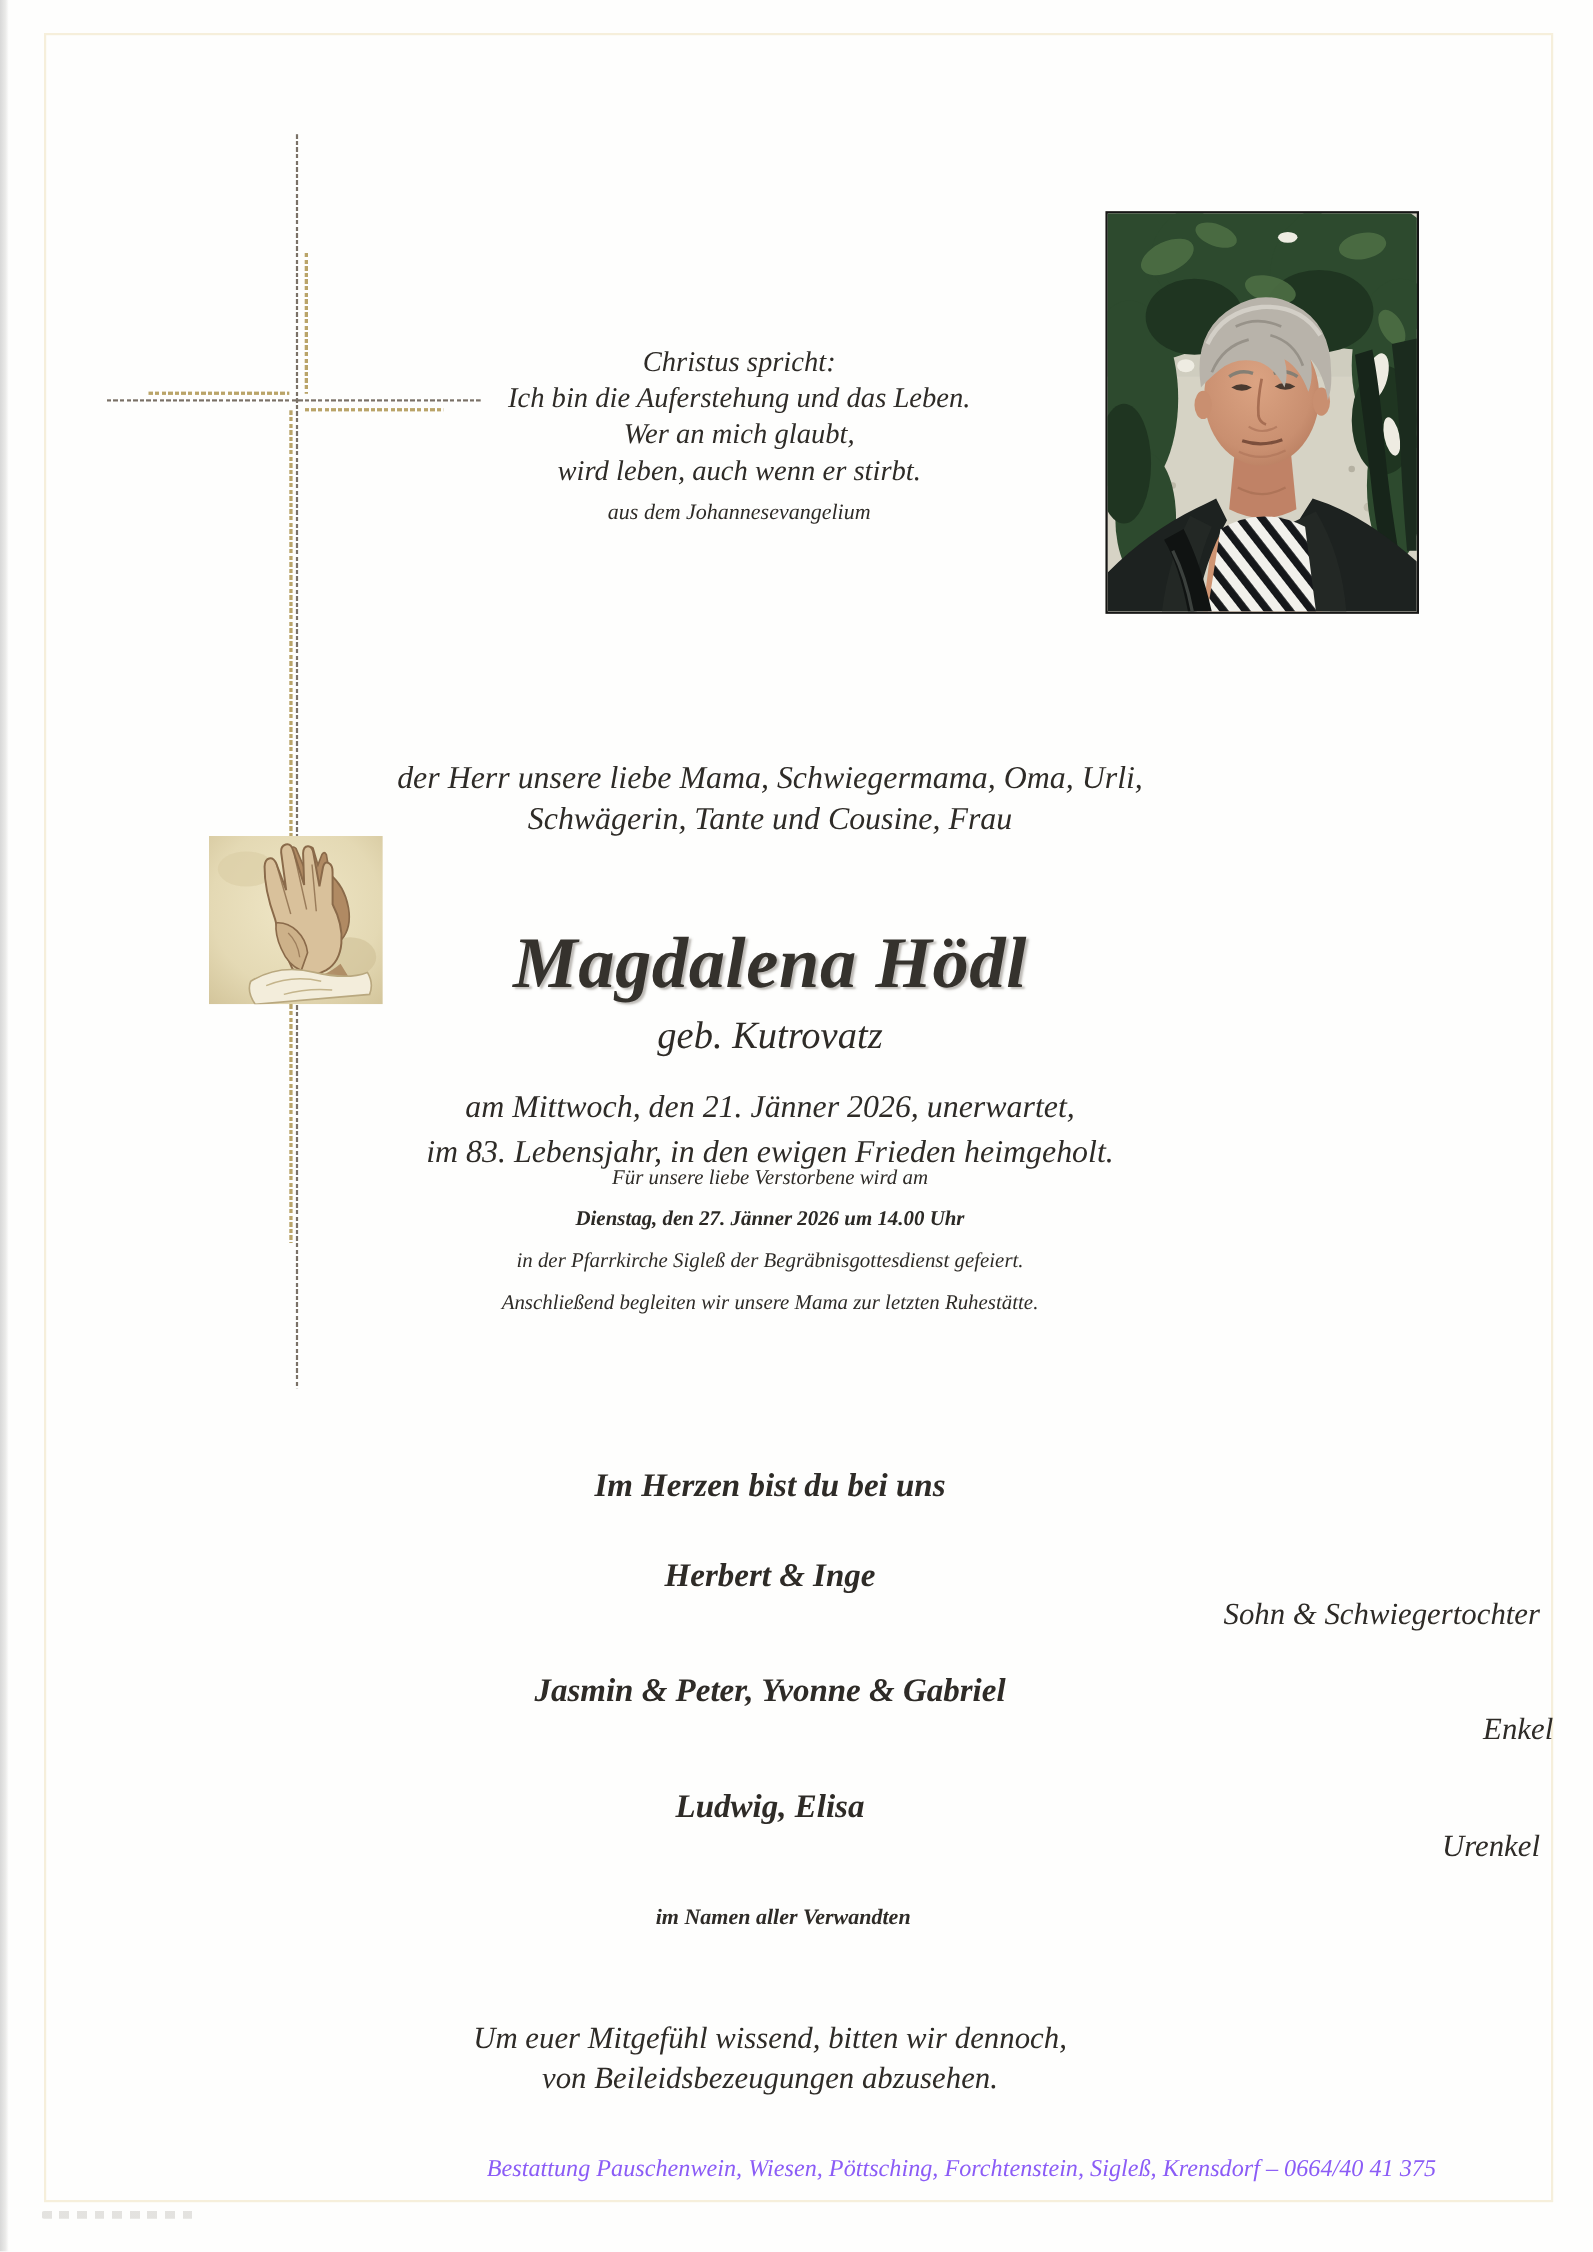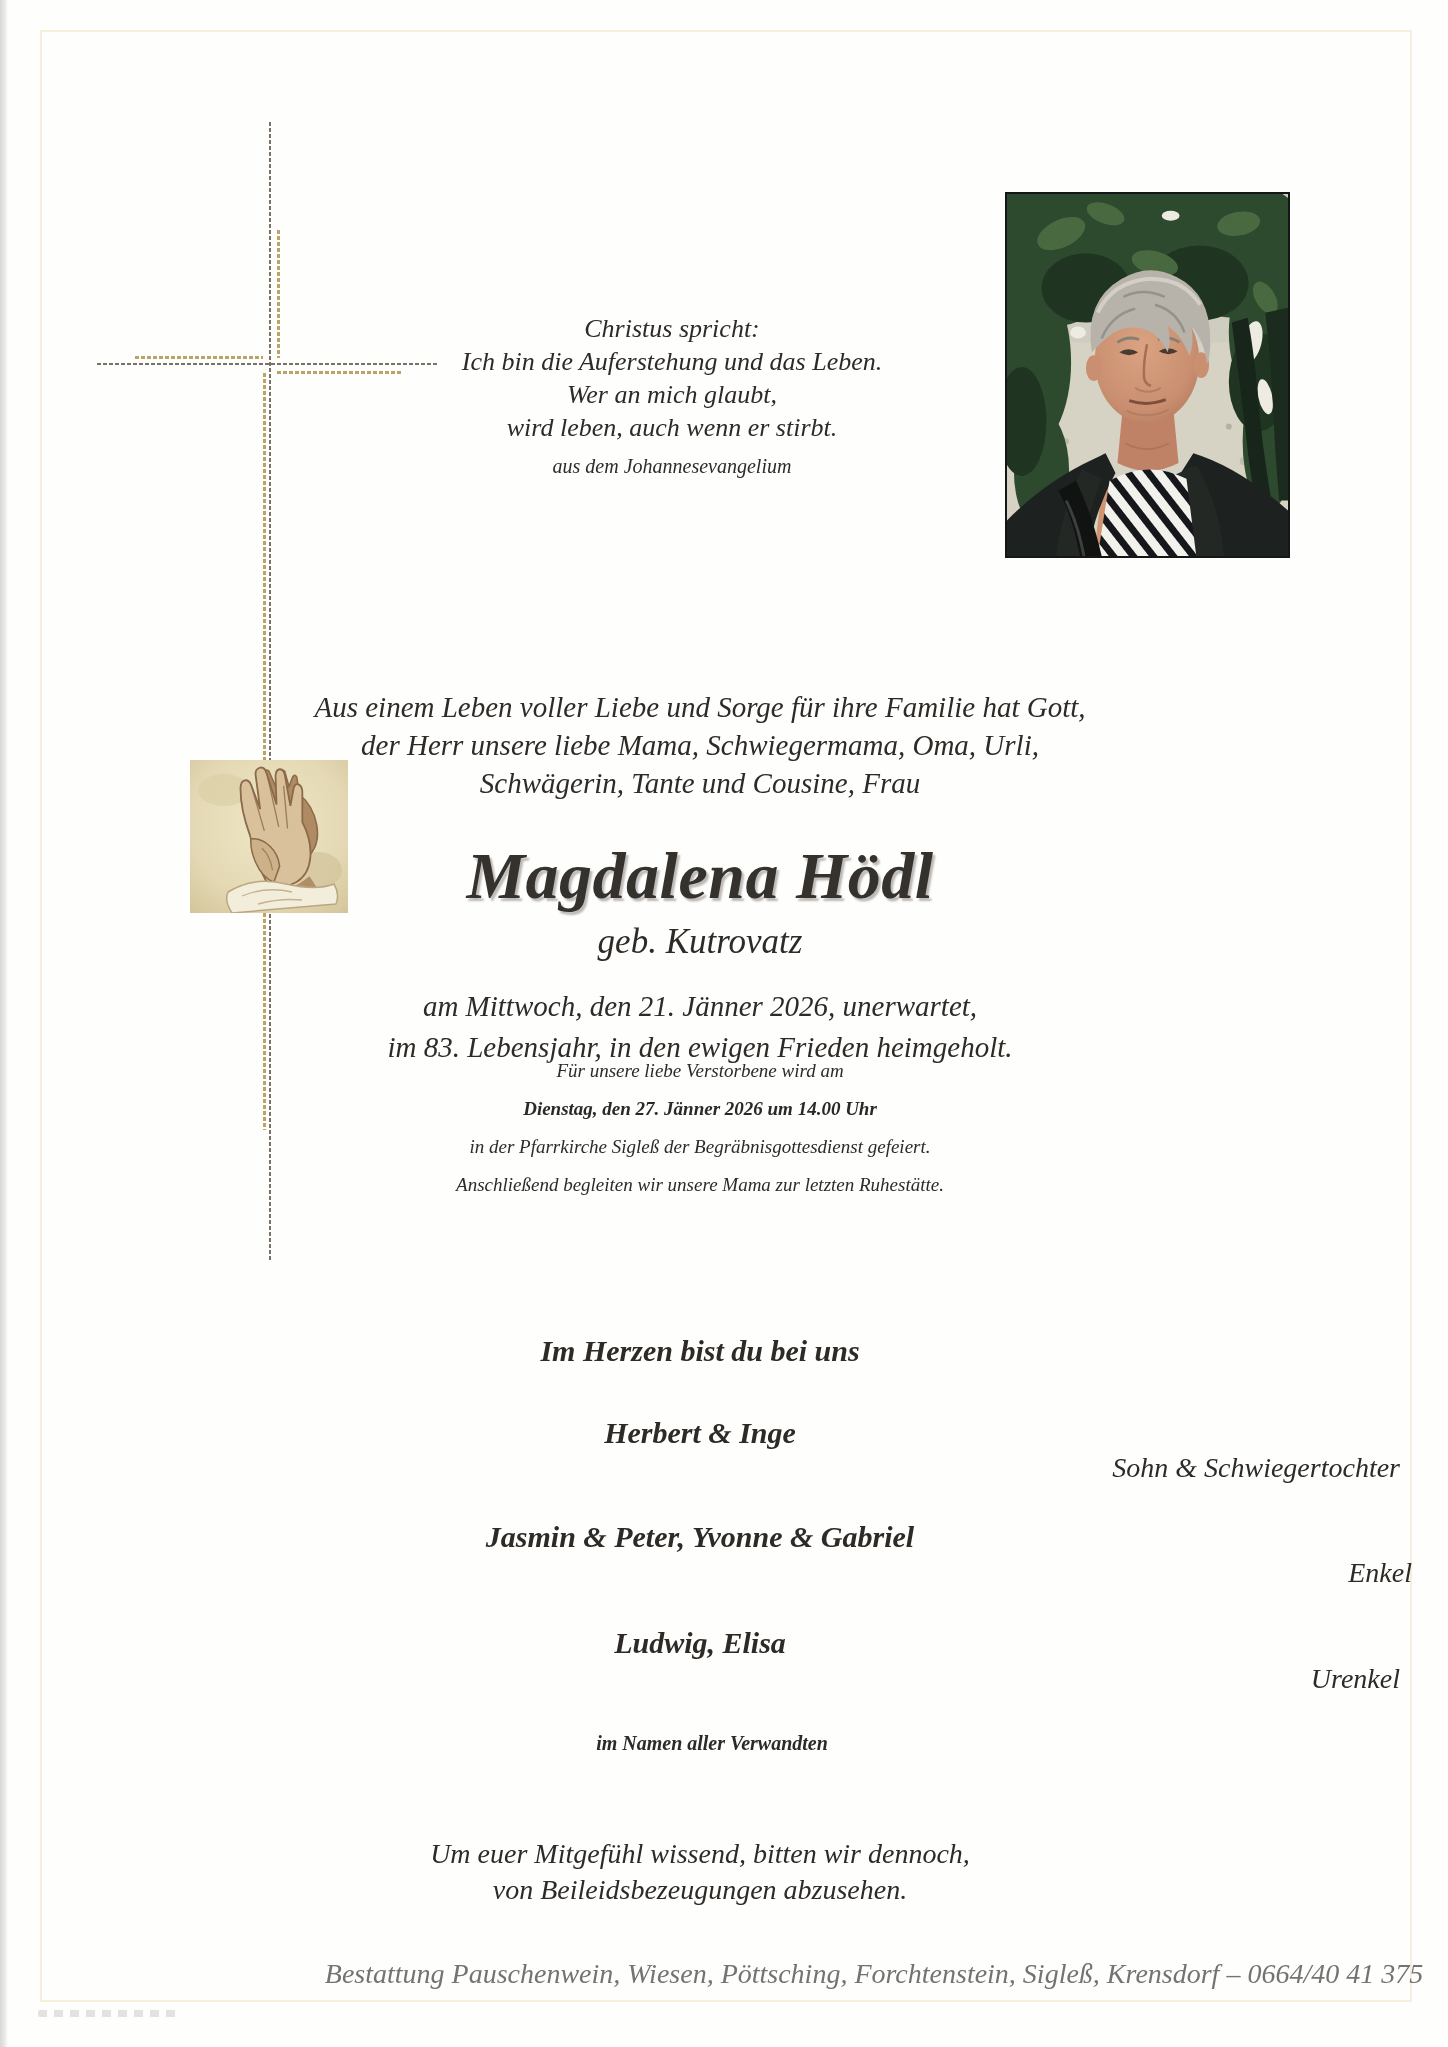--- a/index.html
+++ b/index.html
@@ -68,21 +68,21 @@
   .service{top:1052px;font-size:19px;line-height:38px;}
   .bold{font-weight:bold;color:#2b2925;}
   .heart{top:1334px;font-size:30px;font-weight:bold;}
   .fam-names{font-size:30px;font-weight:bold;}
   .fam-role{font-size:28px;text-align:right;}
   .e1n{top:1416px;} .e1r{top:1452px;}
   .e2n{top:1520px;} .e2r{top:1557px;margin-left:12px;}
   .e3n{top:1626px;font-style:italic;} .e3r{top:1663px;}
   .closing{top:1732px;font-size:20px;font-weight:bold;padding-left:12px;}
   .condolence{top:1836px;font-size:28px;line-height:36px;}
-  .footer{top:1958px;left:324px;width:1100px;font-size:28px;color:#737373;}
+  .footer{top:1958px;left:324px;width:1100px;font-size:22px;color:#8b5cf6;}
 </style>
 </head>
 <body>
 
 <div class="page">
 
   <div class="scan-edge"></div>
   <div class="card-frame"></div>
 
   <div>
@@ -215,21 +215,20 @@
 
   <div class="tc quote">
     <div>Christus spricht:</div>
     <div>Ich bin die Auferstehung und das Leben.</div>
     <div>Wer an mich glaubt,</div>
     <div>wird leben, auch wenn er stirbt.</div>
     <div class="attr">aus dem Johannesevangelium</div>
   </div>
 
   <div class="tc intro">
-    <div>Aus einem Leben voller Liebe und Sorge für ihre Familie hat Gott,</div>
     <div>der Herr unsere liebe Mama, Schwiegermama, Oma, Urli,</div>
     <div>Schwägerin, Tante und Cousine, Frau</div>
   </div>
 
   <div class="tc name">Magdalena Hödl</div>
   <div class="tc maiden">geb. Kutrovatz</div>
 
   <div class="tc death">
     <div>am Mittwoch, den 21. Jänner 2026, unerwartet,</div>
     <div>im 83. Lebensjahr, in den ewigen Frieden heimgeholt.</div>

